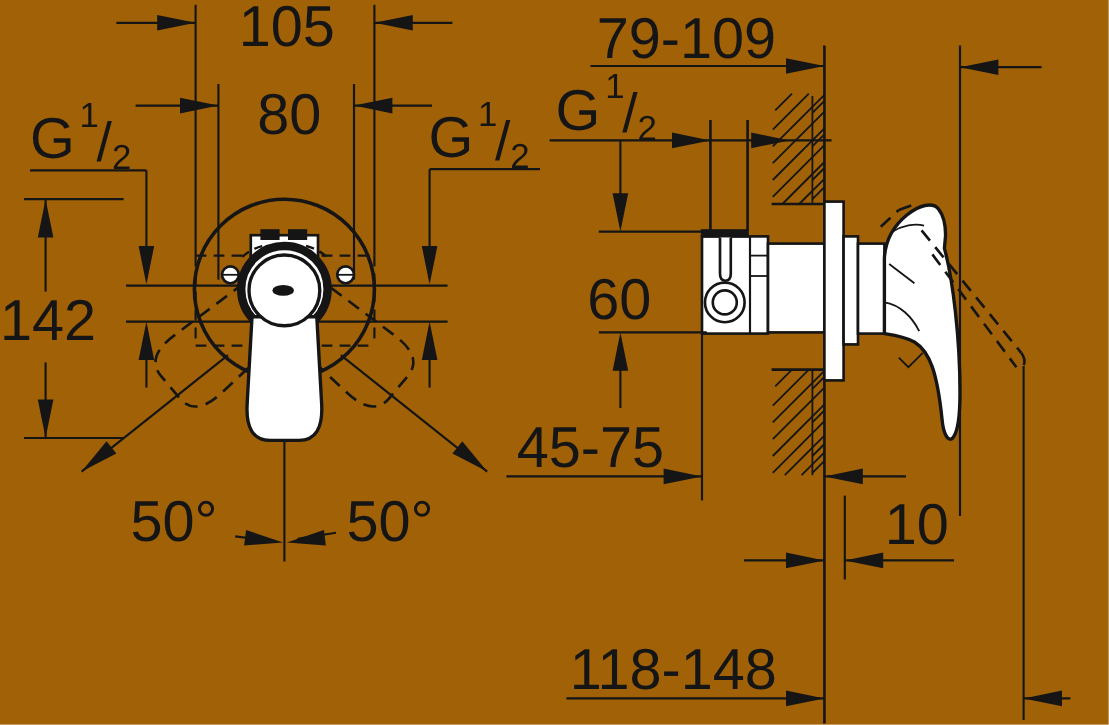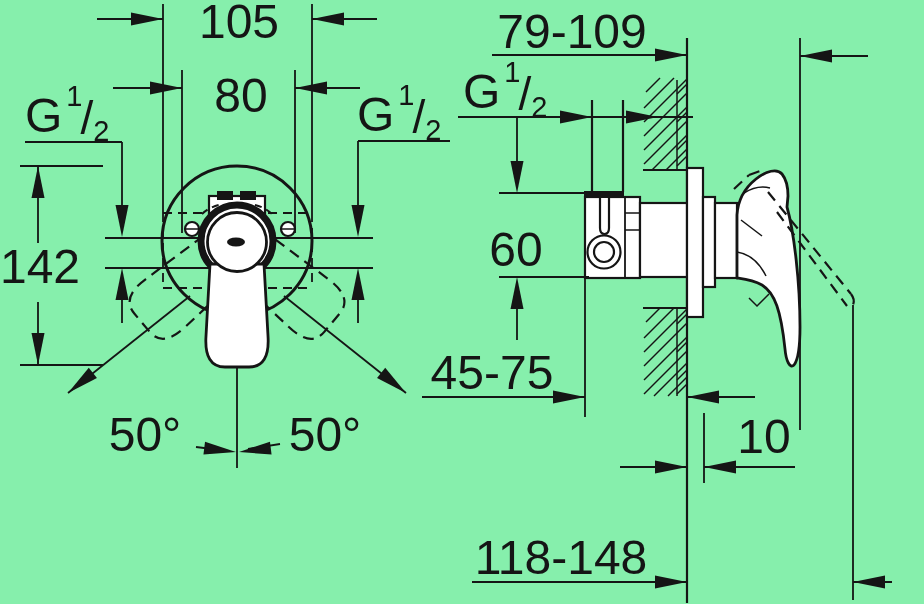--- a/index.html
+++ b/index.html
@@ -1,17 +1,17 @@
 <!DOCTYPE html>
 <html><head>
 <meta charset="utf-8">
 <style>
   html,body { margin:0; padding:0; background:#ffffff; }
   .stage {
-    width:924px; height:604px; background:#86efac; position:relative;
+    width:924px; height:604px; background:#a16207; position:relative;
     font-family:"Liberation Sans", sans-serif;
   }
   svg { display:block; }
   text {
     font-family:"Liberation Sans", sans-serif;
     fill:#151515;
   }
   .dim { font-size:48px; }
   .sup { font-size:29px; }
   .thin  { stroke:#151515; stroke-width:1.8; fill:none; }

